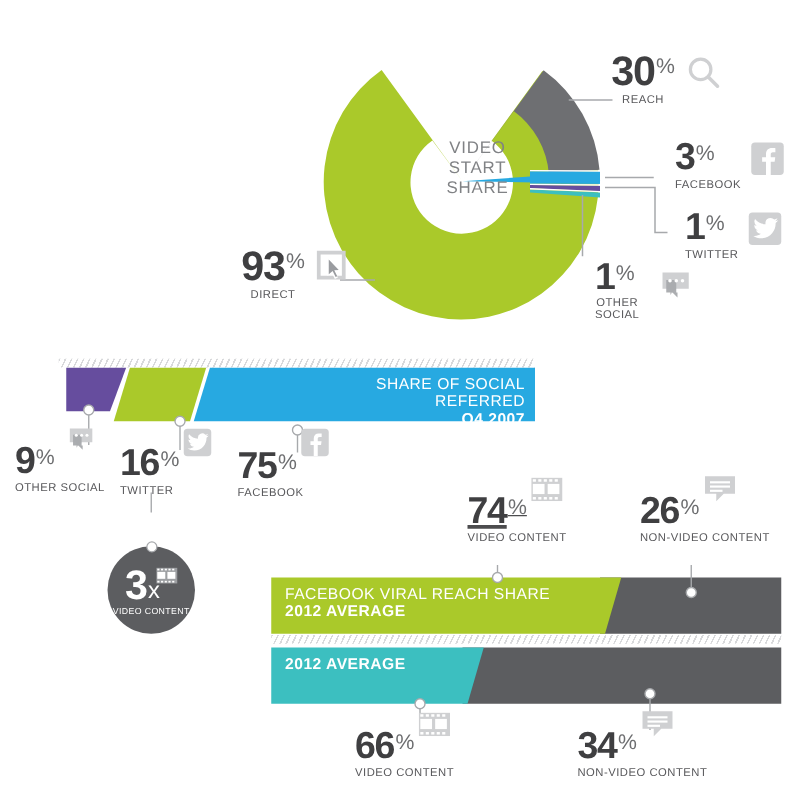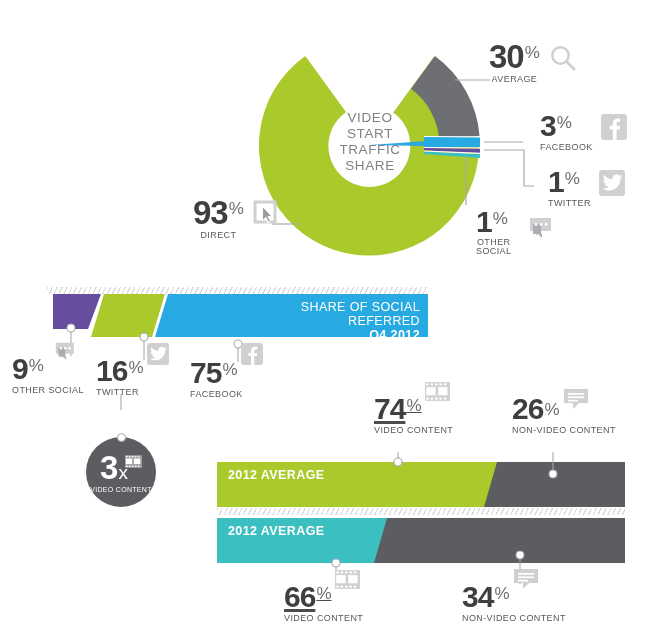--- a/index.html
+++ b/index.html
@@ -174,35 +174,34 @@
     <path d="M 424 151 L 480 153.3" stroke="#ffffff" stroke-width="1.2" fill="none"></path>
     <path d="M 424 136.5 L 480 136.8" stroke="#ffffff" stroke-width="1.2" fill="none"></path>
 
     <path d="M 455 80 L 490 80" stroke="#a7a9ac" stroke-width="1.2" fill="none"></path>
     <path d="M 484 142 L 523 142" stroke="#a7a9ac" stroke-width="1.2" fill="none"></path>
     <path d="M 484 150 L 524 150 L 524 186 L 534 186" stroke="#a7a9ac" stroke-width="1.2" fill="none"></path>
     <path d="M 466 156 L 466 205" stroke="#a7a9ac" stroke-width="1.2" fill="none"></path>
     <path d="M 272 224 L 300 224" stroke="#a7a9ac" stroke-width="1.2" fill="none"></path>
   </svg>
 
-  <div class="donut-center-text" style="left:310px;top:110px;">
+  <div class="donut-center-text" style="left:322px;top:110px;">
     <div>VIDEO</div>
     <div>START</div>
-    <div>TRAFFIC</div>
     <div>SHARE</div>
   </div>
 
   <div class="callout" style="left:489px;top:42px;">
     <div class="pct-row">
       <div class="pct-block">
         <div style="display:flex;align-items:flex-start;">
           <span class="pct-num big">30</span>
           <span class="pct-sign">%</span>
         </div>
-        <div class="pct-sub" style="text-align:center;">AVERAGE</div>
+        <div class="pct-sub" style="text-align:center;">REACH</div>
       </div>
       <span class="icon-slot" style="margin-left:9px;margin-top:2px;">
         <svg width="28" height="28" viewBox="0 0 28 28">
           <circle cx="11.5" cy="11.5" r="8.2" fill="none" stroke="#cfd0d2" stroke-width="2.6"></circle>
           <line x1="17.6" y1="17.6" x2="25" y2="25" stroke="#cfd0d2" stroke-width="2.8" stroke-linecap="round"></line>
         </svg>
       </span>
     </div>
   </div>
 
@@ -296,21 +295,21 @@
     <path d="M 144 43 L 144 66" stroke="#a7a9ac" stroke-width="1.1" fill="none"></path>
     <circle cx="144" cy="43" r="4" fill="#ffffff" stroke="#a7a9ac" stroke-width="1.1"></circle>
     <path d="M 238 50 L 238 68" stroke="#a7a9ac" stroke-width="1.1" fill="none"></path>
     <circle cx="238" cy="50" r="4" fill="#ffffff" stroke="#a7a9ac" stroke-width="1.1"></circle>
 
     <path d="M 121 100 L 121 116" stroke="#a7a9ac" stroke-width="1.1" fill="none"></path>
   </svg>
 
   <div class="bar-label" style="left:248px;top:300px;text-align:right;width:172px;">
     <div class="l1">SHARE OF SOCIAL REFERRED</div>
-    <div class="l2">Q4 2012</div>
+    <div class="l2">Q4 2007</div>
   </div>
 
   <div class="callout" style="left:12px;top:355px;">
     <div class="pct-row">
       <div class="pct-block">
         <div style="display:flex;align-items:flex-start;">
           <span class="pct-num">9</span>
           <span class="pct-sign">%</span>
           <span class="icon-slot" style="margin-left:2px;margin-top:-14px;">
             <svg width="30" height="24" viewBox="0 0 34 28">
@@ -404,20 +403,21 @@
 
     <path d="M 336 111 L 336 132" stroke="#a7a9ac" stroke-width="1.1" fill="none"></path>
     <circle cx="336" cy="111" r="4" fill="#ffffff" stroke="#a7a9ac" stroke-width="1.1"></circle>
     <path d="M 520 103 L 520 132" stroke="#a7a9ac" stroke-width="1.1" fill="none"></path>
     <circle cx="520" cy="103" r="4" fill="#ffffff" stroke="#a7a9ac" stroke-width="1.1"></circle>
   </svg>
 
   <div class="hatch" style="left:217px;top:508px;width:408px;height:7px;"></div>
 
   <div class="bar-label" style="left:228px;top:468px;">
+    <div class="l1">FACEBOOK VIRAL REACH SHARE</div>
     <div class="l2">2012 AVERAGE</div>
   </div>
 
   <div class="bar-label" style="left:228px;top:524px;">
     <div class="l2">2012 AVERAGE</div>
   </div>
 
   <div class="callout" style="left:434px;top:395px;transform:translateX(-60px);">
     <div class="pct-row">
       <div class="pct-block">
@@ -443,41 +443,41 @@
           </span>
         </div>
         <div class="pct-sub">VIDEO CONTENT</div>
       </div>
     </div>
   </div>
 
   <div class="callout" style="left:590px;top:395px;transform:translateX(-78px);">
     <div class="pct-row">
       <div class="pct-block">
-        <div style="display:flex;align-items:center;">
+        <div style="display:flex;align-items:flex-start;">
           <span class="pct-num">26</span>
           <span class="pct-sign">%</span>
           <span class="icon-slot" style="margin-left:3px;margin-top:-15px;">
             <svg width="26" height="24" viewBox="0 0 26 24">
               <path d="M1 1h24v14h-9l-6 6v-6H1z" fill="#cfd0d2"></path>
               <rect x="5" y="5" width="16" height="1.7" fill="#ffffff"></rect>
               <rect x="5" y="8.4" width="16" height="1.7" fill="#ffffff"></rect>
               <rect x="5" y="11.8" width="10" height="1.7" fill="#ffffff"></rect>
             </svg>
           </span>
         </div>
         <div class="pct-sub">NON-VIDEO CONTENT</div>
       </div>
     </div>
   </div>
 
   <div class="callout" style="left:336px;top:583px;transform:translateX(-52px);">
     <div class="pct-row">
       <div class="pct-block">
-        <div style="display:flex;align-items:flex-start;text-decoration:underline;">
+        <div style="display:flex;align-items:flex-start;">
           <span class="pct-num">66</span>
           <span class="pct-sign">%</span>
           <span class="icon-slot" style="margin-left:3px;margin-top:-13px;">
             <svg width="25" height="19" viewBox="0 0 20 15">
               <rect x="0" y="0" width="20" height="15" fill="#cfd0d2"></rect>
               <rect x="1" y="1" width="2" height="1.6" fill="#ffffff"></rect>
               <rect x="4.5" y="1" width="2" height="1.6" fill="#ffffff"></rect>
               <rect x="8" y="1" width="2" height="1.6" fill="#ffffff"></rect>
               <rect x="11.5" y="1" width="2" height="1.6" fill="#ffffff"></rect>
               <rect x="15" y="1" width="2" height="1.6" fill="#ffffff"></rect>

